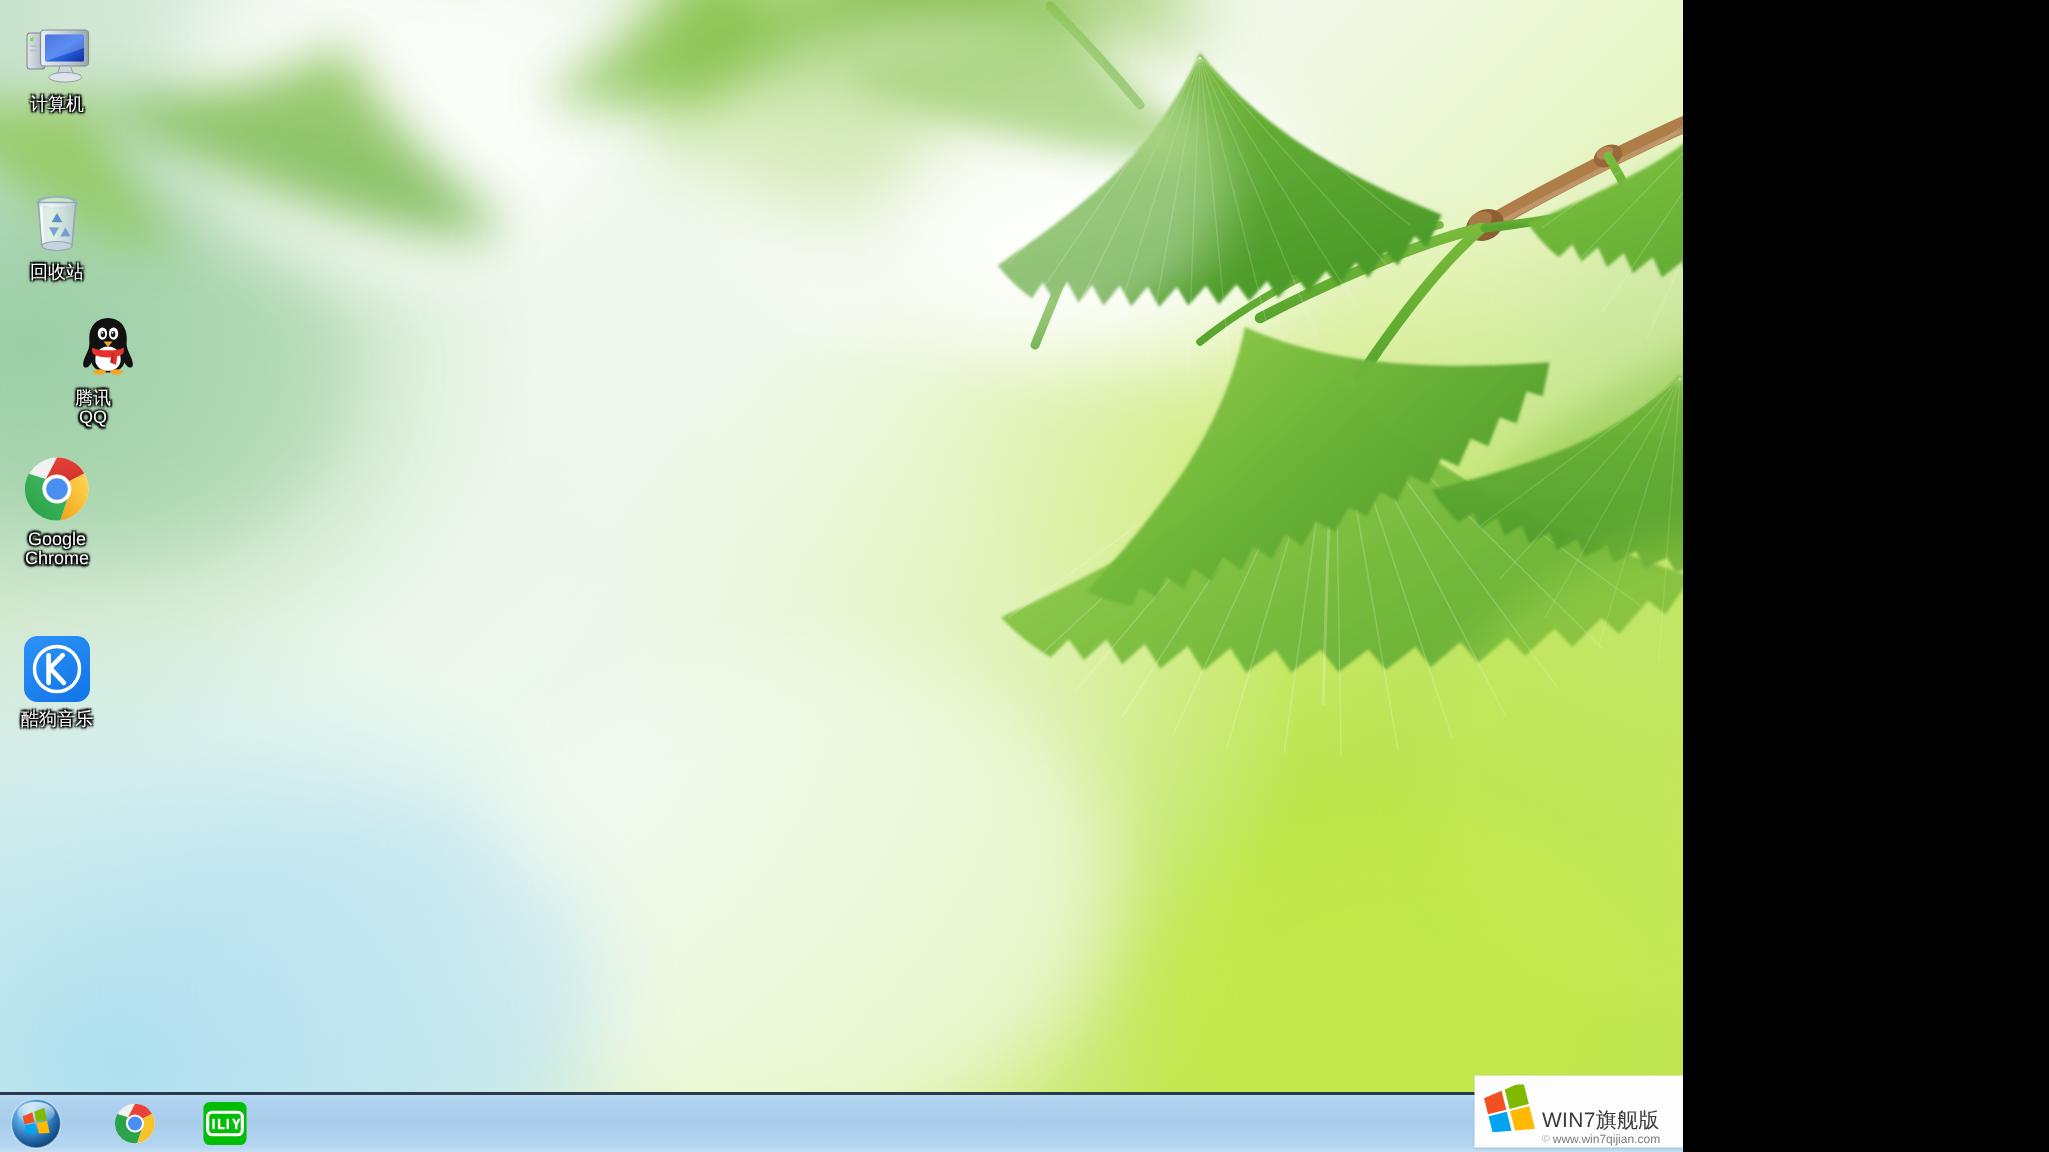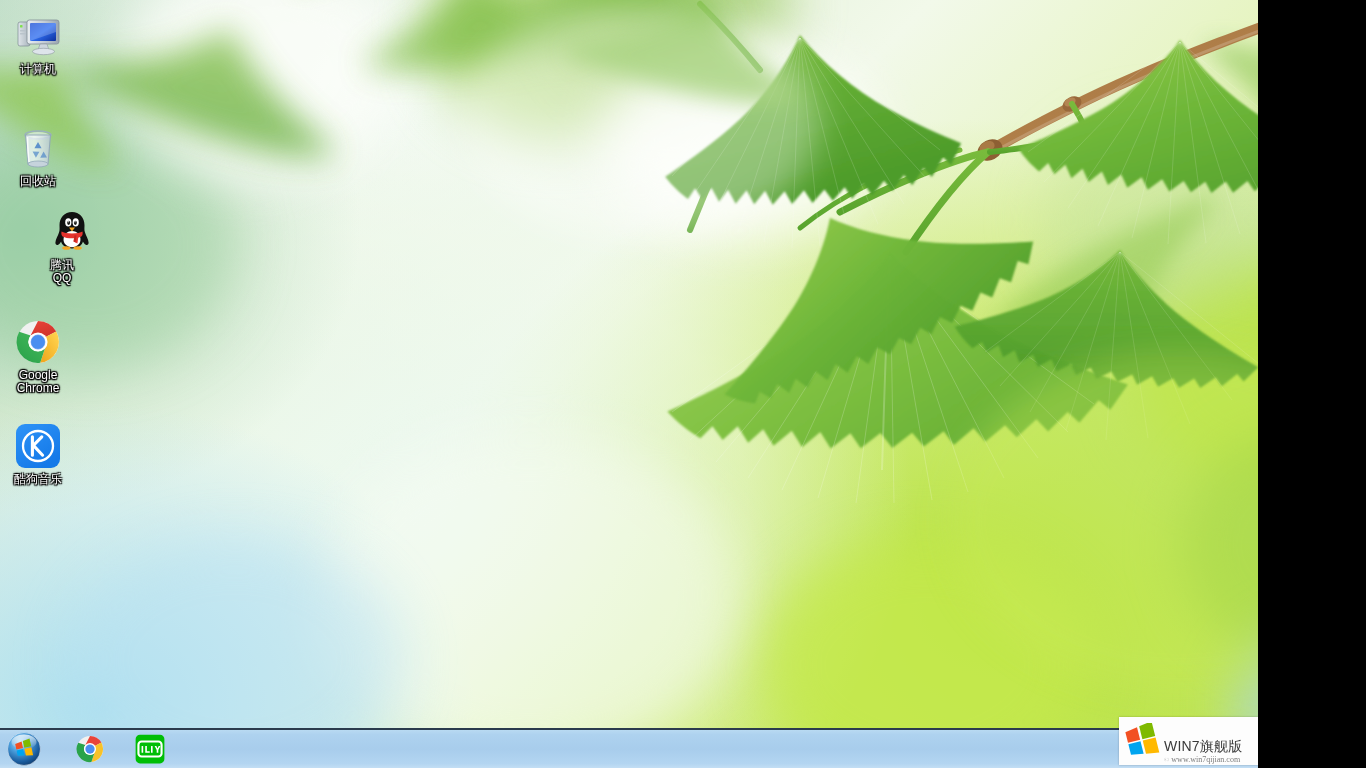--- a/index.html
+++ b/index.html
@@ -4,21 +4,21 @@
 <style>
   * { margin:0; padding:0; box-sizing:border-box; }
   html, body {
     width:1366px; height:768px; overflow:hidden;
     font-family:"Liberation Sans","DejaVu Sans",sans-serif;
     background:#000;
   }
 
   
   #desktop {
-    position:absolute; left:0; top:0; width:1258px; height:768px;
+    position:absolute; left:0; top:0; width:1122px; height:768px;
     overflow:hidden;
   }
 
   
   .wp-base {
     position:absolute; inset:0;
     background:
       radial-gradient(ellipse 520px 420px at 8% 92%,  rgba(168,222,240,.95) 0%, rgba(190,230,243,.55) 45%, rgba(210,235,230,0) 72%),
       radial-gradient(ellipse 430px 360px at 2% 30%,  rgba(150,205,175,.85) 0%, rgba(185,220,190,.4) 50%, rgba(200,225,200,0) 78%),
       radial-gradient(ellipse 640px 520px at 33% 66%, rgba(236,249,240,.96) 0%, rgba(240,250,238,.5) 52%, rgba(240,250,235,0) 78%),
@@ -74,21 +74,21 @@
     width:139px; height:48px;
     background:#fdfdfd;
     display:flex; align-items:center; gap:4px;
     padding:3px 4px 3px 5px;
     box-shadow:0 0 2px rgba(0,0,0,.25);
   }
   #watermark .wm-text { display:flex; flex-direction:column; justify-content:center; }
   #watermark .wm-title { font-size:14px; color:#3a3a3a; line-height:16px; letter-spacing:.2px;margin-top:21px; }
   #watermark .wm-url { font-size:8px; color:#7b7b7b; line-height:11px; }
   #watermark .wm-copy { font-size:7px; color:#b5b5b5; margin-right:2px; }
-  .wm-row { display:flex; align-items:center;font-family:Liberation Serif, serif; }
+  .wm-row { display:flex; align-items:center; }
 </style>
 </head>
 <body>
 
 <div id="desktop">
 
   <div class="wp-base"></div>
 
   <div class="blob" style="left:-60px;  top:120px;  width:300px; height:250px; background:rgba(150,205,150,.45);"></div>
   <div class="blob" style="left:120px;  top:-40px;  width:280px; height:220px; background:rgba(250,253,248,.85);"></div>
@@ -366,21 +366,21 @@
         <path d="M26.4,27.4 L30.6,27 L29.4,35.4 L25.6,33.6 Z" fill="#e5322d"></path>
         <path d="M26.4,27.4 L28.4,27.2 L27.6,34.4 L25.6,33.6 Z" fill="#c42824"></path>
 
         <ellipse cx="18.4" cy="40" rx="4.2" ry="1.8" fill="#f5a623"></ellipse>
         <ellipse cx="29.6" cy="40" rx="4.2" ry="1.8" fill="#f5a623"></ellipse>
       </svg>
     </div>
     <div class="icon-label">腾讯QQ</div>
   </div>
 
-  <div class="icon-cell" style="left:0px; top:318px;">
+  <div class="icon-cell" style="left:0px; top:302px;">
     <div class="icon-art">
       <svg viewBox="0 0 48 48" width="48" height="48">
         <defs>
           <linearGradient id="cRed" x1="0" y1="0" x2="0.4" y2="1">
             <stop offset="0%" stop-color="#e8433a"></stop>
               <stop offset="100%" stop-color="#d0332b"></stop>
           </linearGradient>
           <linearGradient id="cYel" x1="1" y1="0.2" x2="0.2" y2="1">
             <stop offset="0%" stop-color="#ffd24d"></stop>
               <stop offset="100%" stop-color="#f0a91f"></stop>

